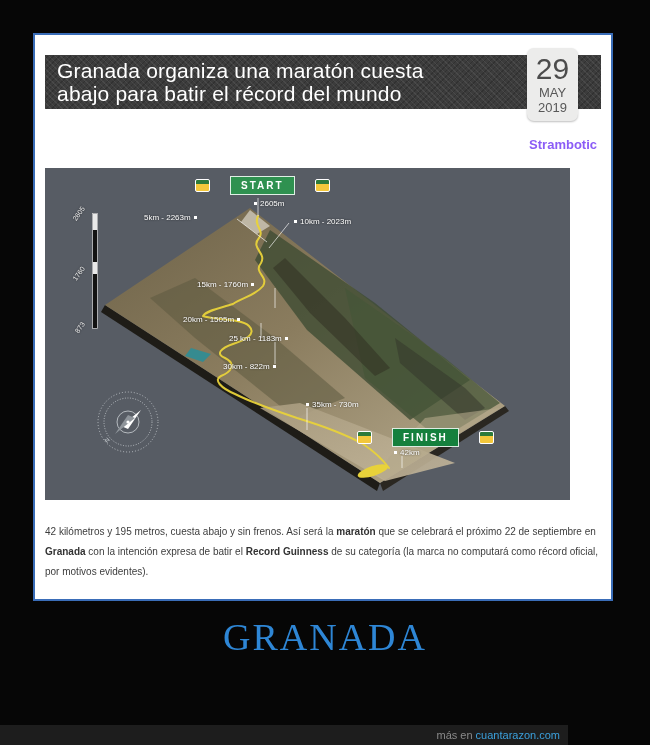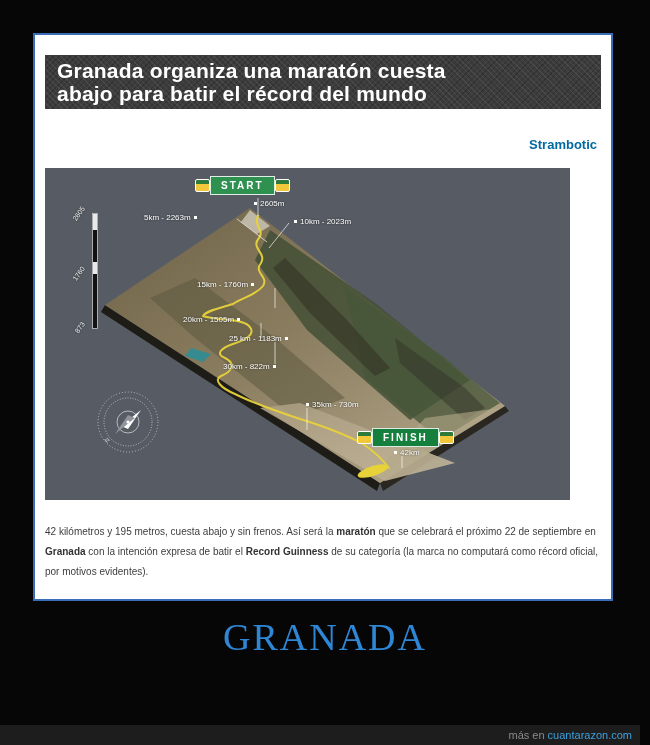--- a/index.html
+++ b/index.html
@@ -15,31 +15,31 @@
   }
   
   .header-bar{
     position:absolute;left:10px;top:20px;width:556px;height:54px;
     background:
       repeating-linear-gradient(45deg,rgba(255,255,255,0.07) 0 1px,rgba(0,0,0,0) 1px 4px),
       repeating-linear-gradient(-45deg,rgba(0,0,0,0.18) 0 1px,rgba(0,0,0,0) 1px 4px),
       #3c3c3c;
     color:#fff;box-sizing:border-box;padding:4px 0 0 12px;
   }
-  .header-bar .t{font-size:21px;font-weight:700;line-height:23px;letter-spacing:0.2px;}
+  .header-bar .t{font-size:21px;font-weight:400;line-height:23px;letter-spacing:0.2px;}
   .date-badge{
     position:absolute;left:492px;top:13px;width:51px;height:73px;
     background:#ececeb;border-radius:7px;text-align:center;color:#4c4c4c;
     box-shadow:0 1px 2px rgba(0,0,0,0.25);
   }
   .date-badge .d{font-size:30px;line-height:32px;margin-top:5px;}
   .date-badge .m,.date-badge .y{font-size:13px;line-height:15px;color:#585858;}
   .source{
     position:absolute;right:14px;top:102px;
-    font-size:13px;font-weight:700;color:#0369a1;
+    font-size:13px;font-weight:700;color:#8b5cf6;
   }
   
   .map{
     position:absolute;left:10px;top:133px;width:525px;height:332px;
     background:#575c64;overflow:hidden;
   }
   .map svg{position:absolute;left:0;top:0;}
   .map-label{
     position:absolute;font-size:8px;color:#fff;white-space:nowrap;
     text-shadow:0 0 2px rgba(0,0,0,0.7);line-height:9px;
@@ -50,21 +50,21 @@
   }
   .wp1{left:99px;top:45px;}
   .wp2{left:246px;top:49px;}
   .wp3{left:152px;top:112px;}
   .wp4{left:138px;top:147px;}
   .wp5{left:184px;top:166px;}
   .wp6{left:178px;top:194px;}
   .wp7{left:258px;top:232px;}
   .start-elev{left:206px;top:31px;text-align:center;}
   .finish-dist{left:346px;top:280px;}
-  .sign{position:absolute;display:flex;align-items:center;gap:0;}
+  .sign{position:absolute;display:flex;align-items:center;gap:20px;}
   .sign-start{left:150px;top:8px;}
   .sign-finish{left:312px;top:260px;}
   .sign .bar{
     color:#fff;font-size:10px;font-weight:700;letter-spacing:2px;
     padding:3px 10px;border:1px solid rgba(255,255,255,0.85);
   }
   .bar-start{background:#2f9150;}
   .bar-finish{background:#15803d;}
   .shield{
     width:13px;height:11px;border:1px solid #fff;border-radius:2px;
@@ -85,37 +85,42 @@
   .body-text b{color:#333;}
   
   .caption{position:absolute;left:0;right:0;top:615px;text-align:center;}
   .caption-title{
     font-family:"Liberation Serif","DejaVu Serif",serif;
     font-size:38px;letter-spacing:2px;color:#2e86d5;line-height:44px;
   }
   .caption-sub{font-size:12.5px;color:#ffffff;margin-top:9px;letter-spacing:0.3px;}
   
   .footer{
-    position:absolute;left:0;bottom:0;width:640px;height:20px;
+    position:absolute;left:0;bottom:0;width:568px;height:20px;
     background:#1d1d1d;font-size:11px;line-height:20px;text-align:right;
     box-sizing:border-box;padding-right:8px;
   }
   .footer .pre{color:#8a8a8a;}
   .footer a{color:#3ba0dc;text-decoration:none;}
 </style>
 </head>
 <body>
 
 <div class="panel">
 
   <div class="header-bar">
     <div class="t">Granada organiza una maratón cuesta</div>
     <div class="t">abajo para batir el récord del mundo</div>
   </div>
 
+  <div class="date-badge">
+    <div class="d">29</div>
+    <div class="m">MAY</div>
+    <div class="y">2019</div>
+  </div>
 
   <div class="source">Strambotic</div>
 
   <div class="map">
     <svg width="525" height="332" viewBox="0 0 525 332">
       <defs>
         <linearGradient id="gTerr" x1="0" y1="0" x2="1" y2="1">
           <stop offset="0" stop-color="#6e6349"></stop>
           <stop offset="0.45" stop-color="#8a7c5e"></stop>
           <stop offset="1" stop-color="#b7ab8e"></stop>

